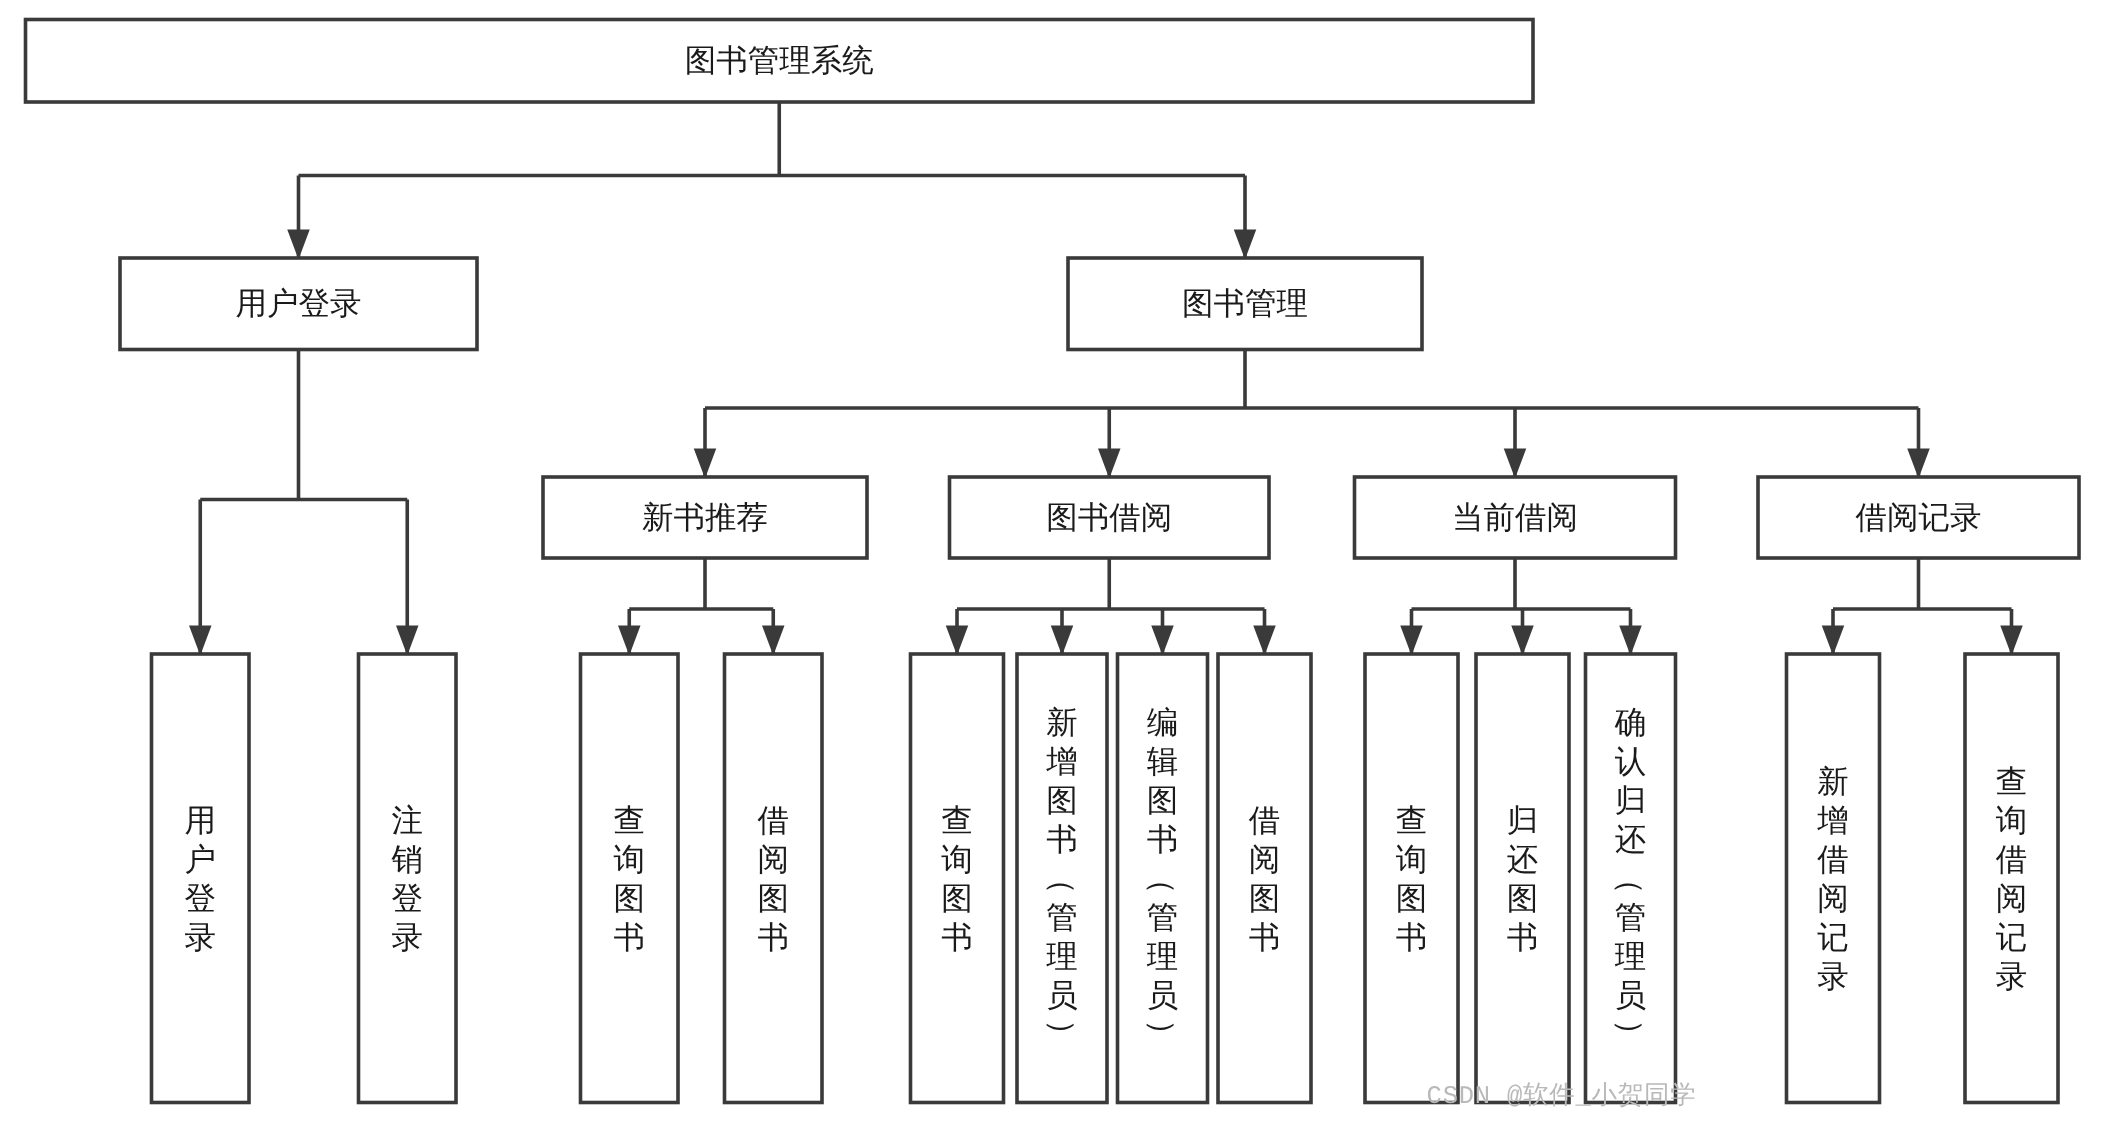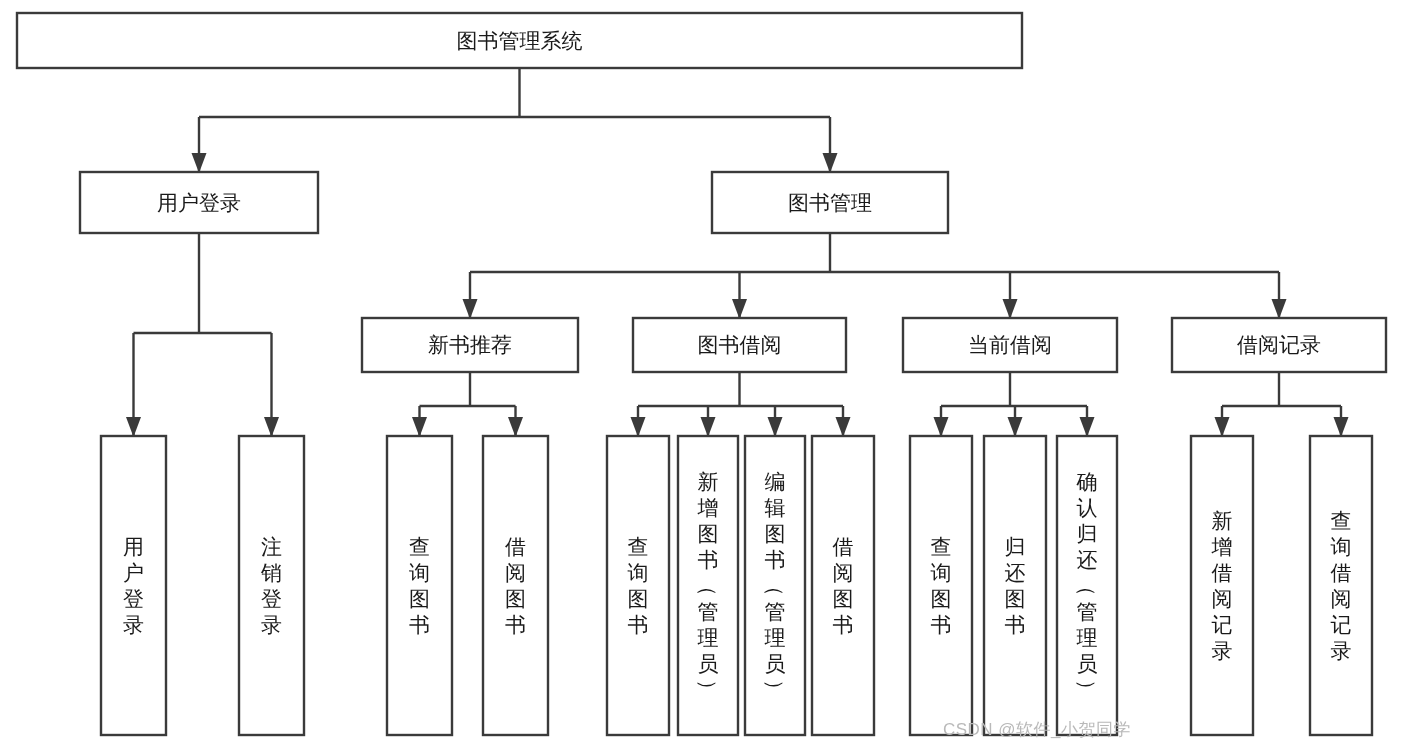--- a/index.html
+++ b/index.html
@@ -53,21 +53,21 @@
   .node-label-v {
     font-family: "DejaVu Sans", "Liberation Sans", sans-serif;
     font-size: 21px;
     fill: #1a1a1a;
     text-anchor: middle;
   }
   .watermark {
     position: absolute;
     right: 12px;
     bottom: 6px;
-    font-family: Liberation Sans, sans-serif;
+    font-family: Liberation Mono, monospace;
     font-size: 17px;
     color: #b9b9b9;
     white-space: nowrap;
     letter-spacing: 0.5px;
     pointer-events: none;
   }
 </style>
 </head>
 <body>
 

